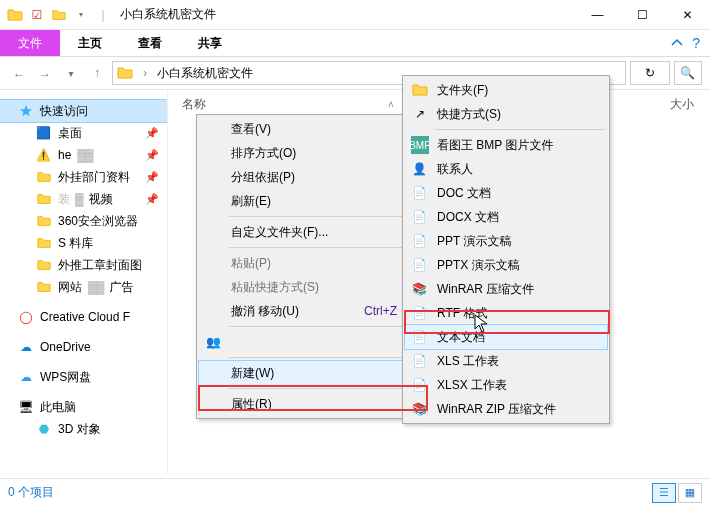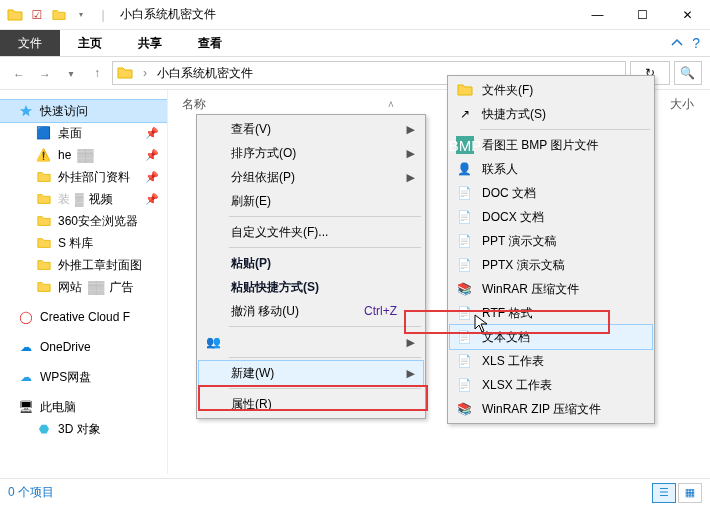--- a/index.html
+++ b/index.html
@@ -6,21 +6,21 @@
 body { width: 710px; height: 506px; overflow: hidden; background: #fff; font-size: 12px; }
 
 .titlebar { height: 30px; display: flex; align-items: center; padding-left: 6px; border-bottom: 1px solid #e5e5e5; }
 .titlebar .tb-icons { display: flex; gap: 4px; align-items: center; }
 .titlebar .tb-icon { width: 18px; height: 18px; display: flex; align-items: center; justify-content: center; font-size: 12px; }
 .titlebar .title { margin-left: 8px; font-size: 12px; }
 .winctrl { margin-left: auto; display: flex; }
 .winbtn { width: 45px; height: 30px; display: flex; align-items: center; justify-content: center; font-size: 12px; }
 
 .ribbon-tabs { height: 26px; display: flex; align-items: stretch; background: #fff; }
-.file-tab { background: #404040; color: #fff; padding: 0 18px; display: flex; align-items: center; font-size: 12px; }
+.file-tab { background: #d946ef; color: #fff; padding: 0 18px; display: flex; align-items: center; font-size: 12px; }
 .rtab { padding: 0 18px; display: flex; align-items: center; font-size: 12px; font-weight: bold; }
 .ribbon-spacer { flex: 1; }
 .ribbon-right { display: flex; align-items: center; gap: 8px; padding-right: 10px; color: #1979ca; }
 .chev-up { width: 14px; height: 14px; }
 
 .addr { height: 34px; display: flex; align-items: center; padding: 4px 8px; gap: 4px; border-top: 1px solid #ddd; border-bottom: 1px solid #e5e5e5; }
 .navbtn { width: 22px; height: 22px; border-radius: 2px; display:flex; align-items:center; justify-content:center; color:#777; }
 .addr-box { flex: 1; height: 24px; border: 1px solid #ccc; display:flex; align-items:center; padding: 0 4px; gap:6px; font-size:12px; }
 .addr-folder-icon { width:16px; height:16px; display:flex; align-items:center; justify-content:center; }
 .addr-sep { color:#888; margin: 0 4px; }
@@ -42,29 +42,29 @@
 .headers .col-size { margin-left:auto; padding-right:16px; }
 .sort-caret { font-size:10px; color:#888; }
 .empty { width:100%; height:330px; }
 .status { position:absolute; bottom:0; left:0; right:0; height:28px; display:flex; align-items:center; border-top:1px solid #e5e5e5; padding:0 8px; font-size:12px; color:#1979ca; }
 .viewbtns { margin-left:auto; display:flex; gap:2px; }
 .viewbtn { width:24px; height:20px; border:1px solid #ccc; display:flex; align-items:center; justify-content:center; font-size:11px; }
 .viewbtn.active { border-color:#2a8dd4; background:#e5f3ff; color:#2a8dd4; }
 
 .ctxmenu { position:absolute; background:#f0f0f0; border:1px solid #aaa; box-shadow:2px 2px 4px rgba(0,0,0,0.2); padding:2px; font-size:12px; z-index:10; }
 .ctxmenu .mi { height:24px; display:flex; align-items:center; padding-left:32px; padding-right:24px; position:relative; white-space:nowrap; }
-.ctxmenu .mi.disabled { color:#0f172a;font-weight:bold; }
+.ctxmenu .mi.disabled { color:#737373; }
 .ctxmenu .mi.hl { background:#e5f3ff; outline:1px solid #99cfff; }
 .ctxmenu .mi .arrow { position:absolute; right:8px; font-size:11px; color:#555; }
 .ctxmenu .mi .shortcut { position:absolute; right:26px; color:#4c1d95; }
 .ctxmenu .sep { height:1px; background:#d0d0d0; margin:3px 2px 3px 30px; }
 .ctxmenu .icon-slot { position:absolute; left:6px; width:18px; height:18px; display:flex; align-items:center; justify-content:center; }
 
 #menu1 { left:196px; top:114px; width:230px; }
-#menu2 { left:402px; top:75px; width:208px;margin-left:45px; }
+#menu2 { left:402px; top:75px; width:208px; }
 
 .red-box1 { position:absolute; left:198px; top:385px; width:230px; height:26px; border:2px solid #e4393c; pointer-events:none; z-index:20; }
 .red-box2 { position:absolute; left:404px; top:310px; width:206px; height:24px; border:2px solid #e4393c; pointer-events:none; z-index:20; }
 
 .cursor { position:absolute; left:474px; top:314px; z-index:30; pointer-events:none; }
 
 .smudge { color:#bbb; letter-spacing:-1px; }
 </style>
 </head>
 <body>
@@ -89,22 +89,22 @@
   <div class="winctrl">
     <div class="winbtn">—</div>
     <div class="winbtn">☐</div>
     <div class="winbtn">✕</div>
   </div>
 </div>
 
 <div class="ribbon-tabs">
   <div class="file-tab">文件</div>
   <div class="rtab">主页</div>
+  <div class="rtab">查看</div>
   <div class="rtab">共享</div>
-  <div class="rtab">查看</div>
   <div class="ribbon-spacer"></div>
   <div class="ribbon-right">
     <svg class="chev-up" viewBox="0 0 14 14">
         <path d="M2 9l5-5 5 5" fill="none" stroke="#1979ca" stroke-width="1.5"></path>
       </svg>
     <span style="font-size:14px">?</span>
   </div>
 </div>
 
 <div class="addr">
@@ -301,21 +301,21 @@
         </svg>
       </span>
       <span>文件夹(F)</span>
     </div>
   <div class="mi">
       <span class="icon-slot">↗</span>
       <span>快捷方式(S)</span>
     </div>
   <div class="sep"></div>
   <div class="mi">
-      <span class="icon-slot" style="font-size:15px;background:#4a9;color:#fff;padding:1px 2px">BMP</span>
+      <span class="icon-slot" style="font-size:10px;background:#4a9;color:#fff;padding:1px 2px">BMP</span>
       <span>看图王 BMP 图片文件</span>
     </div>
   <div class="mi">
       <span class="icon-slot">👤</span>
       <span>联系人</span>
     </div>
   <div class="mi">
       <span class="icon-slot" style="color:#2b5797">📄</span>
       <span>DOC 文档</span>
     </div>

